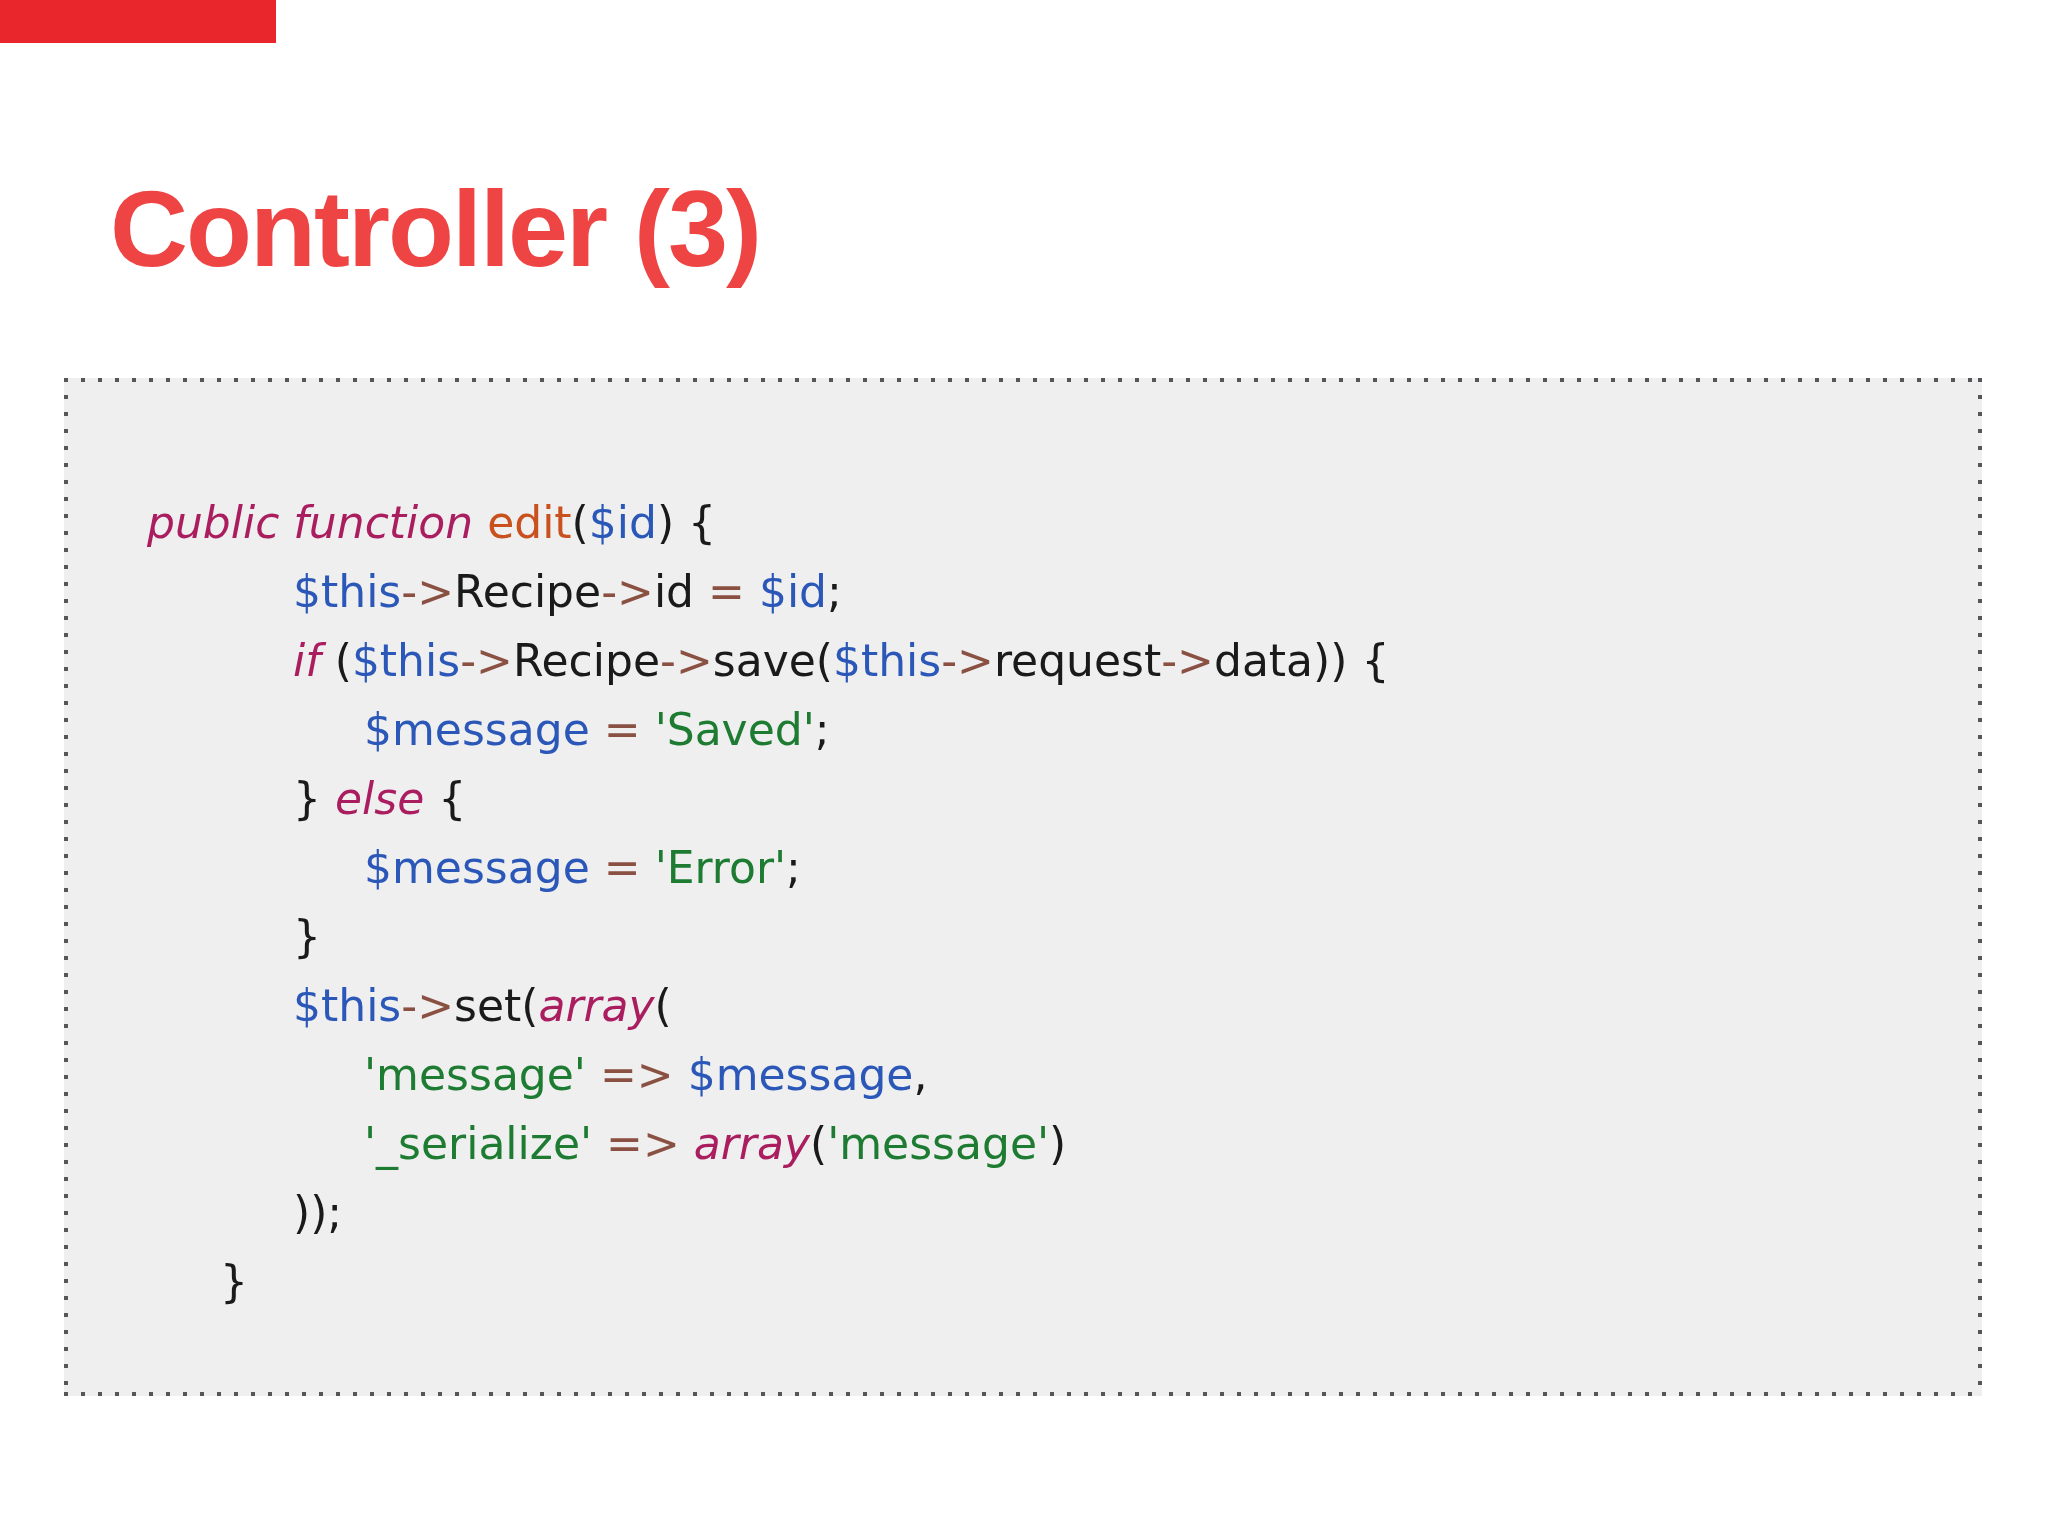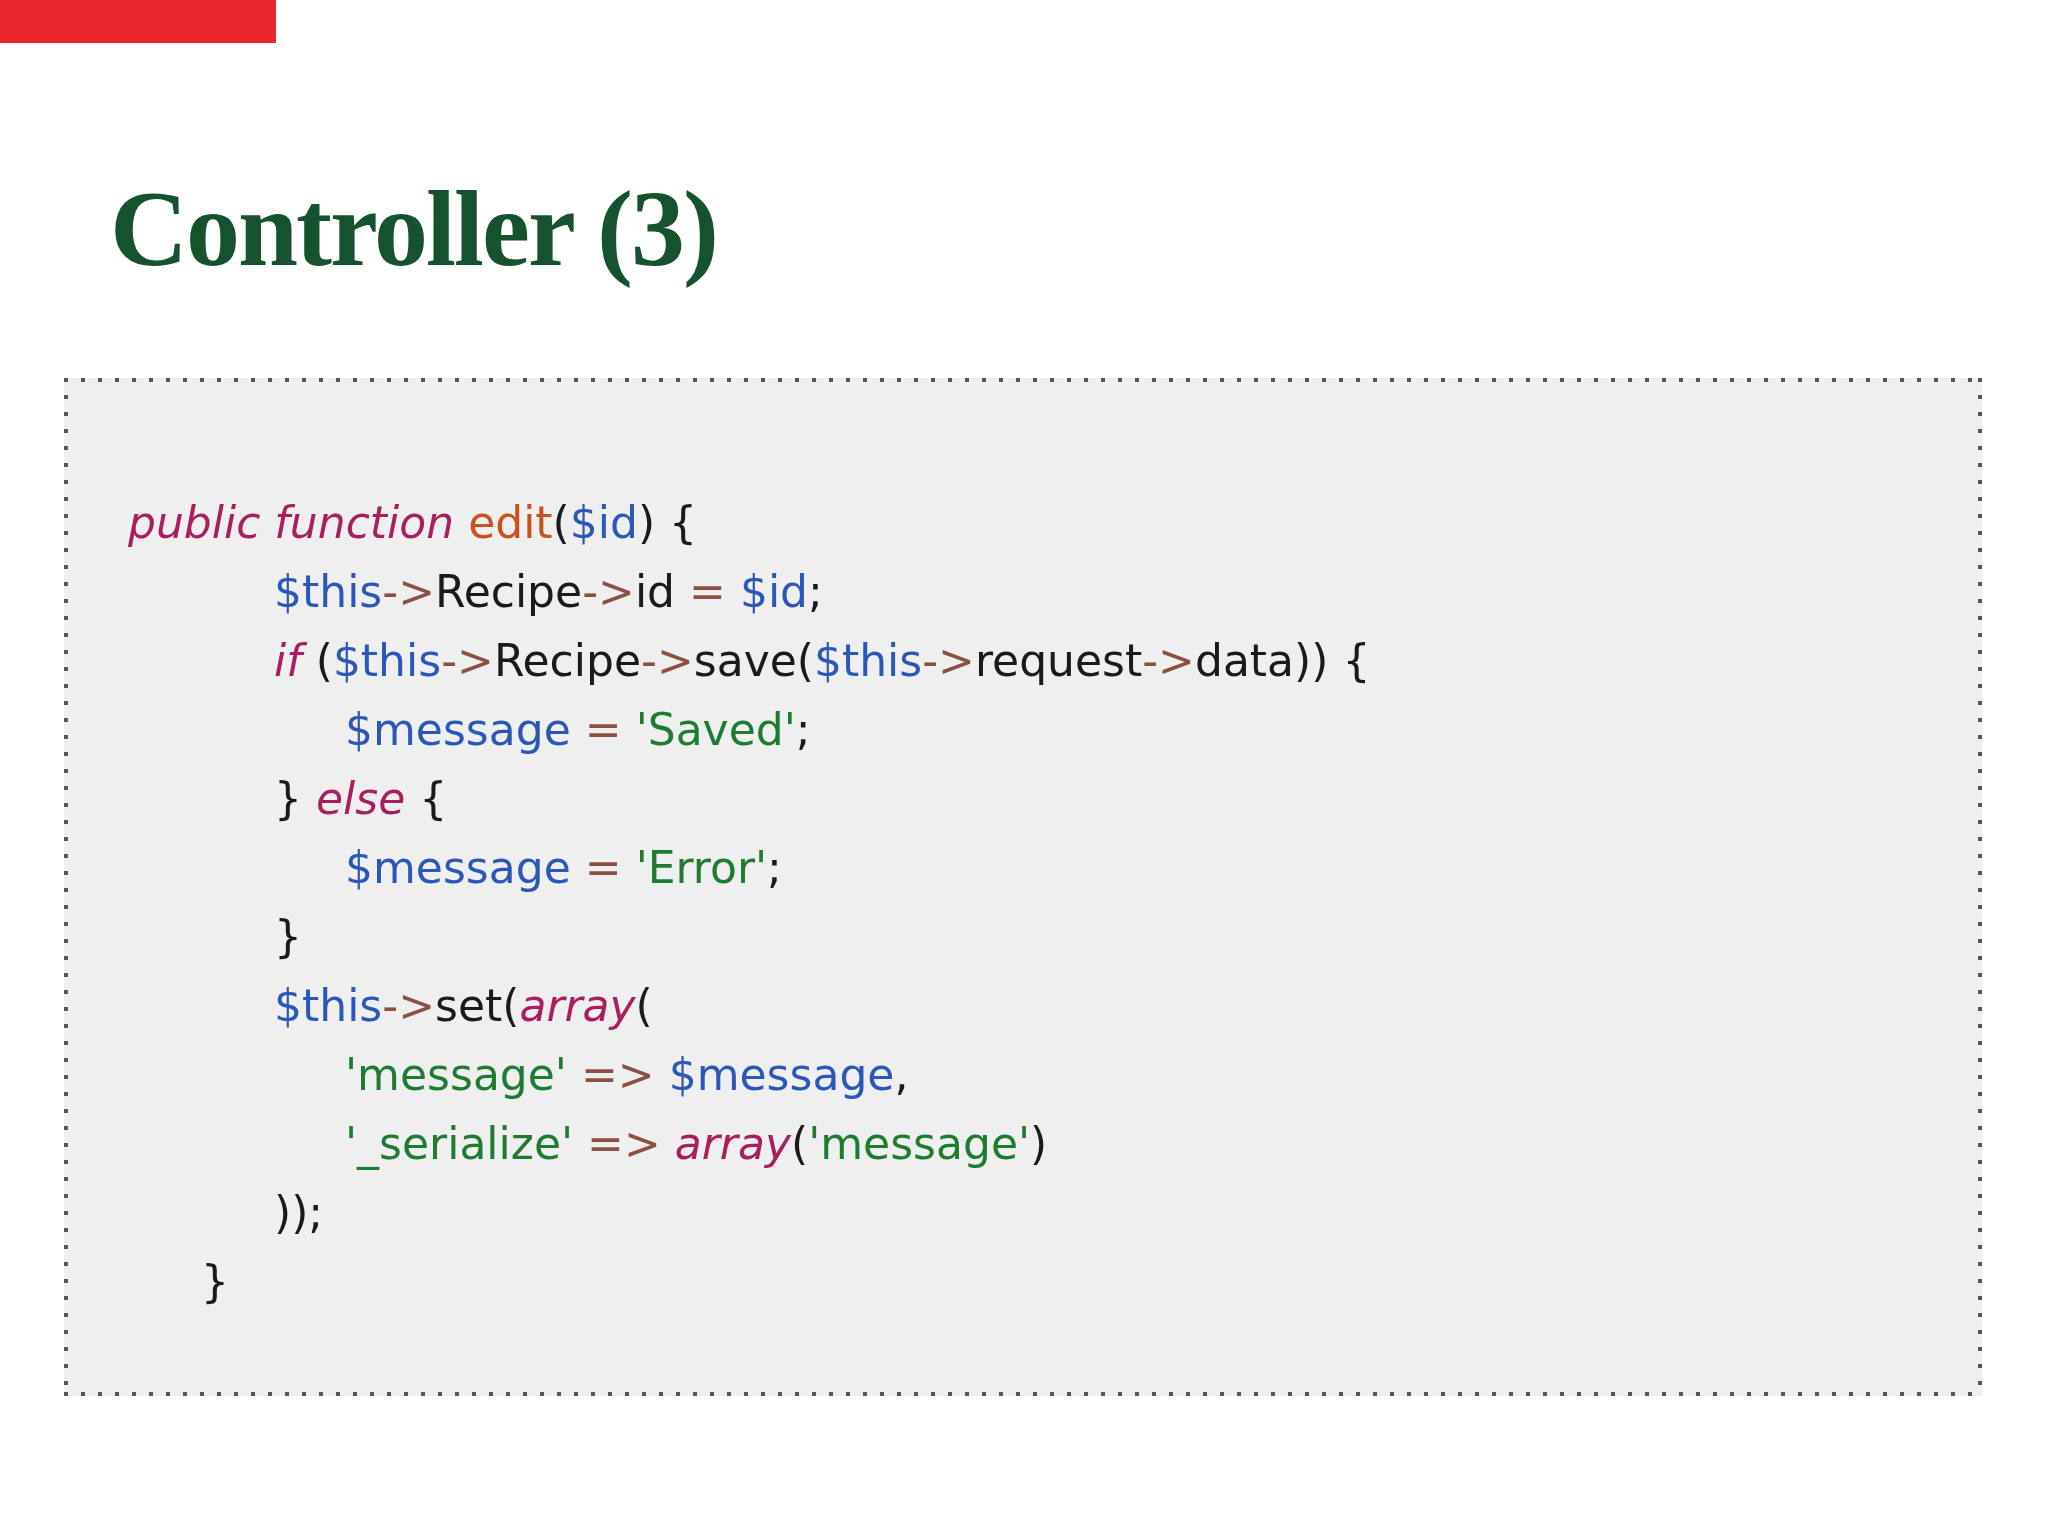--- a/index.html
+++ b/index.html
@@ -24,26 +24,26 @@
     height: 43px;
     background: var(--accent, #e8262b);
   }
 
   
   .slide-title {
     position: absolute;
     left: 110px;
     top: 175px;
     margin: 0;
-    font-family: Liberation Serif, serif;
+    font-family: Liberation Sans, sans-serif;
     font-weight: 700;
     font-size: 108px;
     line-height: 1;
     letter-spacing: -2px;
-    color: #14532d;
+    color: #ef4444;
     white-space: nowrap;
   }
 
   
   .code-panel {
     position: absolute;
     left: 64px;
     top: 378px;
     width: 1918px;
     height: 1018px;
@@ -60,20 +60,21 @@
   .code-block {
     position: absolute;
     left: 64px;
     top: 110px;
     font-size: 44px;
     line-height: 69px;
     white-space: pre;
   }
   .code-line {
     height: 69px;
+    margin-left: 19px;
   }
   .tok-plain         { color: var(--c-plain, #1a1a1a); }
   .tok-keyword       { color: var(--c-keyword, #aa1e60); font-style: italic; }
   .tok-function_name { color: var(--c-fn, #c8511d); }
   .tok-variable      { color: var(--c-var, #2b58b8); }
   .tok-operator      { color: var(--c-op, #8a5143); }
   .tok-string        { color: var(--c-str, #1e7c32); }
 </style>
 </head>
 <body style="--accent: #e8262b; --panel: #efeff0; --dot: #56565a; --c-plain: #1a1a1a; --c-keyword: #aa1e60; --c-fn: #c8511d; --c-var: #2b58b8; --c-op: #8a5143; --c-str: #1e7c32;">

